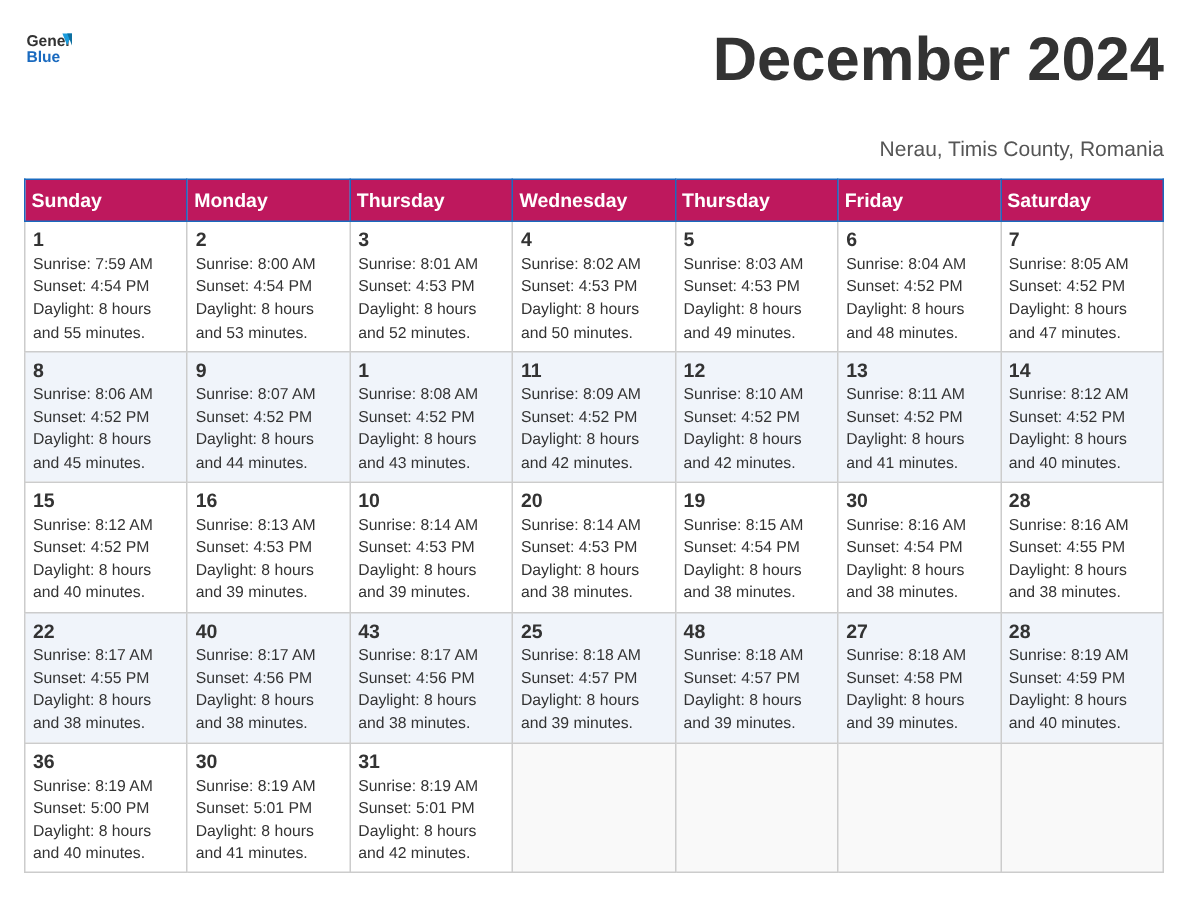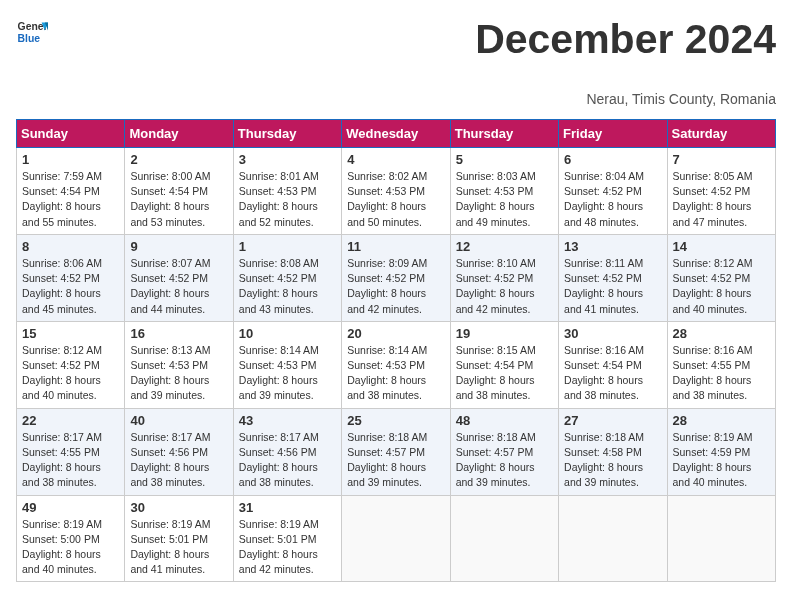--- a/index.html
+++ b/index.html
@@ -342,21 +342,21 @@
         <span class="day-num">28</span>
         <div class="day-info">
           Sunrise: 8:19 AM<br>
           Sunset: 4:59 PM<br>
           Daylight: 8 hours and 40 minutes.
         </div>
       </td>
       </tr>
       <tr class="week-row-odd">
         <td>
-        <span class="day-num">49</span>
+        <span class="day-num">36</span>
         <div class="day-info">
           Sunrise: 8:19 AM<br>
           Sunset: 5:00 PM<br>
           Daylight: 8 hours and 40 minutes.
         </div>
       </td>
         <td>
         <span class="day-num">30</span>
         <div class="day-info">
           Sunrise: 8:19 AM<br>

